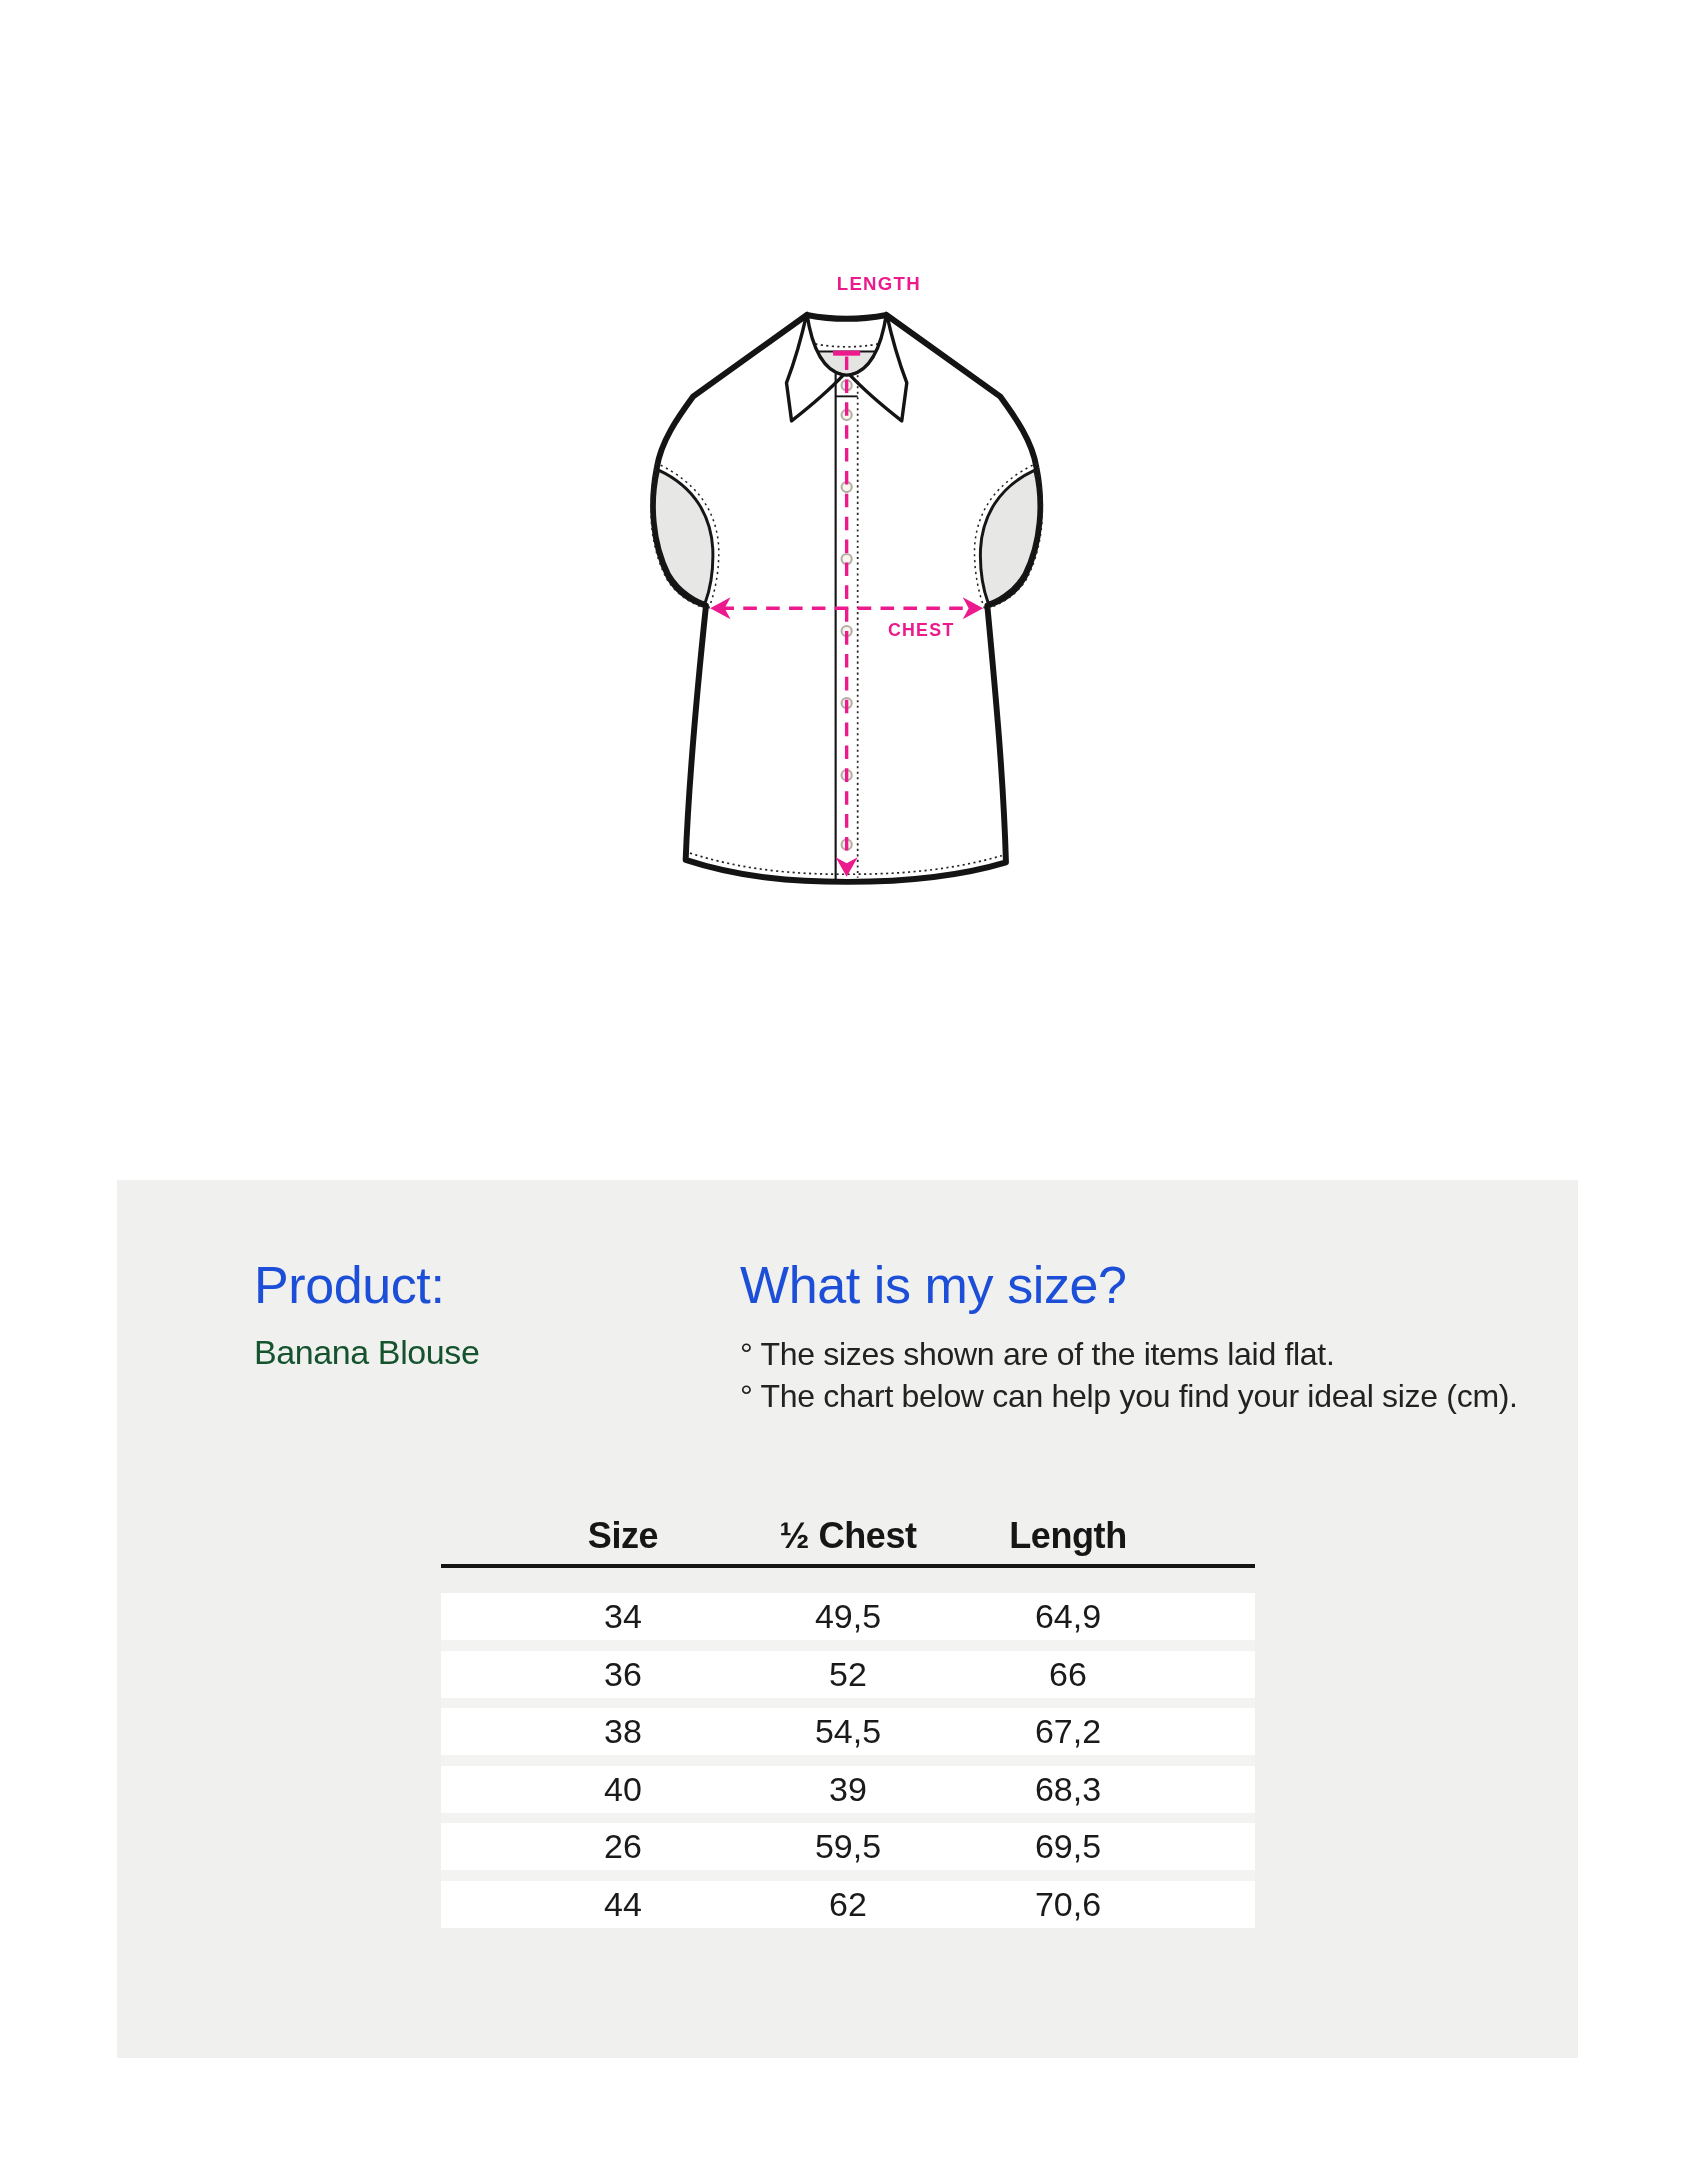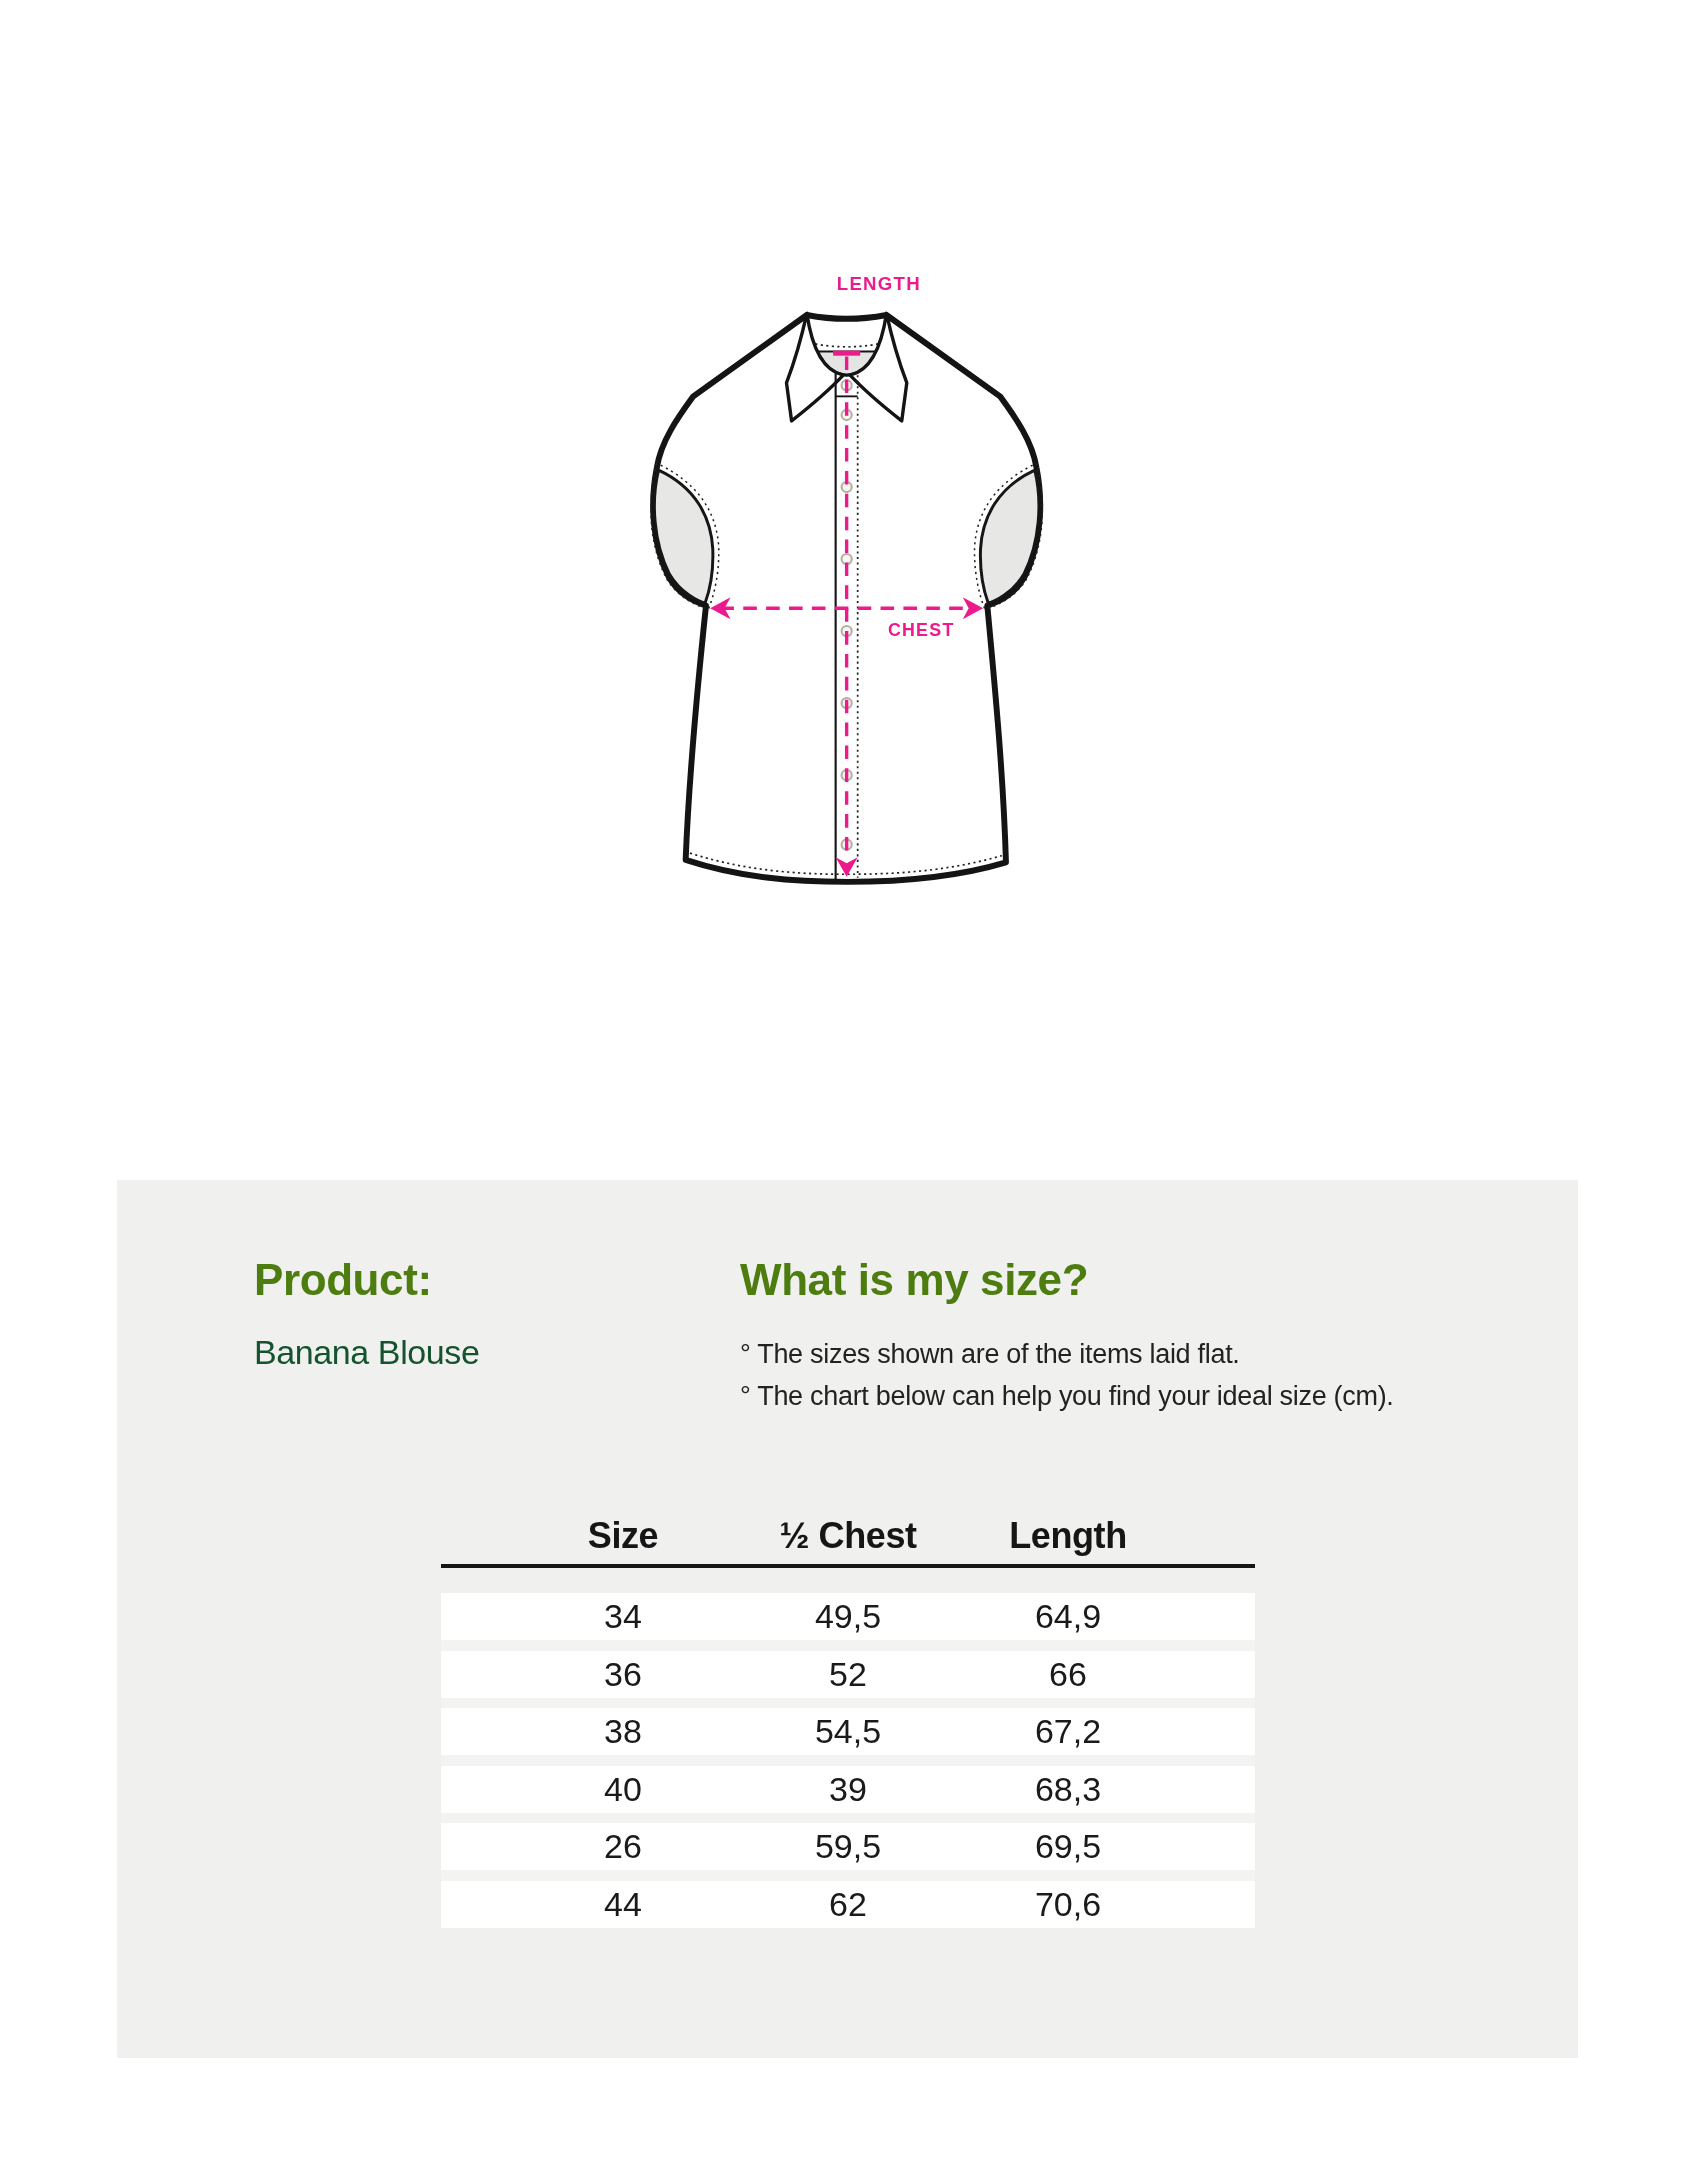--- a/index.html
+++ b/index.html
@@ -17,29 +17,29 @@
     font-family:"Liberation Sans",sans-serif;font-weight:bold;
     fill:#ec1a8c;letter-spacing:1.5px;
   }
 
   
   .panel{
     position:absolute;left:117px;top:1180px;width:1461px;height:878px;
     background:#f0f0ef;
   }
   .heading{
-    position:absolute;font-size:44px;font-weight:bold;letter-spacing:-0.4px;
-    color:#4d7c0f;white-space:nowrap;
+    position:absolute;font-size:52px;font-weight:normal;letter-spacing:-0.4px;
+    color:#1d4ed8;white-space:nowrap;
   }
   .product-heading{left:137px;top:75px;}
   .size-heading{left:623px;top:75px;}
   .body-text{font-size:34px;font-weight:normal;letter-spacing:-0.4px;color:#14532d;}
   .product-name{position:absolute;left:137px;top:153px;white-space:nowrap;}
   .notes{position:absolute;left:623px;top:153px;}
-  .note-line{font-size:27px;line-height:42px;letter-spacing:-0.3px;color:#222;white-space:nowrap;}
+  .note-line{font-size:32px;line-height:42px;letter-spacing:-0.3px;color:#222;white-space:nowrap;}
 
   
   .size-table{position:absolute;left:324px;top:4px;width:814px;height:878px;}
   .th{
     position:absolute;top:331px;transform:translateX(-50%);
     font-size:36px;font-weight:bold;letter-spacing:-0.4px;color:#161616;white-space:nowrap;
   }
   .col1{left:182px;} .col2{left:407px;} .col3{left:627px;}
   .header-rule{
     position:absolute;top:380px;left:0;width:814px;height:4.2px;background:#151515;

